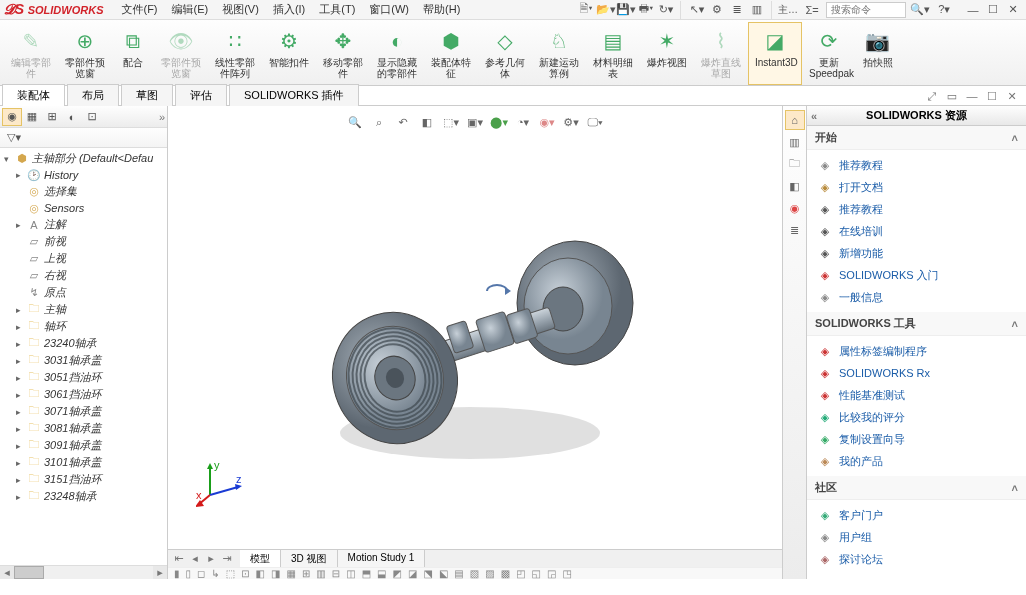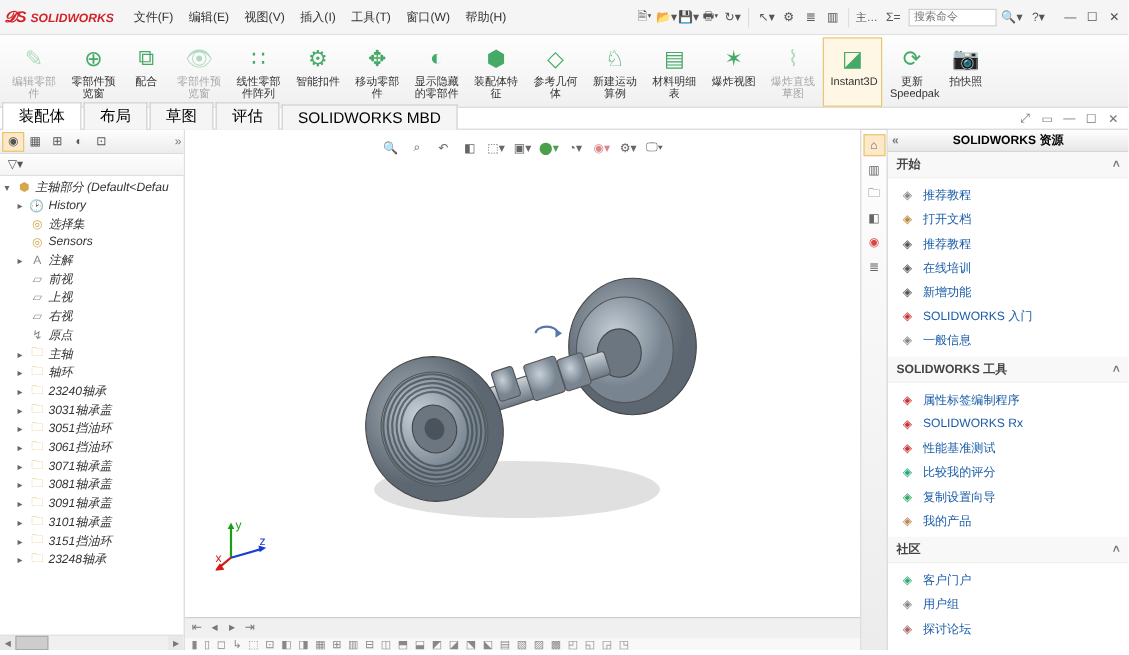--- a/index.html
+++ b/index.html
@@ -1,19 +1,19 @@
 <!DOCTYPE html>
 <html><head>
 <meta charset="utf-8">
 <style>
 * { margin: 0; padding: 0; box-sizing: border-box; font-family: "Microsoft YaHei", Arial, sans-serif; font-size: 11px; }
 body { background: #fff; width: 1026px; height: 595px; overflow: hidden; position: relative; }
 
 
-.titlebar { height: 32px; background: #f5f5f5; border-bottom: 1px solid #ddd; display: flex; align-items: center; padding: 0 4px; }
+.titlebar { height: 20px; background: #f5f5f5; border-bottom: 1px solid #ddd; display: flex; align-items: center; padding: 0 4px; }
 .logo { color: #d2232a; font-weight: bold; font-size: 13px; font-style: italic; margin-right: 12px; }
 .logo-ds { font-size: 14px; }
 .menu-items { display: flex; gap: 2px; }
 .menu-item { padding: 18px 6px; cursor: pointer; color: #333; text-align: right; }
 .title-right { margin-left: auto; display: flex; align-items: center; gap: 4px; }
 .title-icon { width: 20px; height: 18px; display: flex; align-items: center; justify-content: center; cursor: pointer; color: #555; }
 .title-icon-group { display:flex; align-items:center; border-right:1px solid #ddd; padding-right:4px; margin-right:2px;}
 .search-box { width: 80px; height: 16px; border: 1px solid #ccc; padding: 0 4px; font-size: 10px; background:#fff; }
 .win-controls { display: flex; gap: 2px; margin-left: 6px; }
 .win-btn { width: 18px; height: 16px; display: flex; align-items: center; justify-content: center; cursor: pointer; color:#555; }
@@ -21,21 +21,21 @@
 
 .ribbon { height: 66px; background: linear-gradient(#fefefe,#f0f0f0); border-bottom: 1px solid #ccc; display: flex; padding: 2px 4px 0; gap: 0; }
 .rib-btn { display: flex; flex-direction: column; align-items: center; justify-content: flex-start; padding: 4px 6px; min-width: 36px; cursor: pointer; border:1px solid transparent; text-align:center; }
 .rib-btn.active { background:#fff7e5; border:1px solid #e5c365; }
 .rib-icon { width: 28px; height: 28px; display:flex; align-items:center; justify-content:center; font-size:20px; color:#4a6; }
 .rib-label { font-size: 10px; color: #333; line-height: 1.1; margin-top: 2px; max-width: 40px; }
 .rib-btn.disabled { opacity: 0.4; cursor: default; }
 
 
 .tabs { height: 20px; background: #fff; border-bottom: 1px solid #ccc; display: flex; align-items: flex-end; padding-left: 2px; position:relative; }
-.tab { padding: 3px 14px; border: 1px solid #ccc; border-bottom: none; background: #f5f5f5; margin-right: 2px; cursor: pointer; font-size:14px; position:relative; top:1px; }
+.tab { padding: 3px 14px; border: 1px solid #ccc; border-bottom: none; background: #f5f5f5; margin-right: 2px; cursor: pointer; font-size:11px; position:relative; top:1px; }
 .tab.active { background: #fff; font-weight: normal; }
 .tabs-right { position:absolute; right:6px; top:2px; display:flex; gap:4px;}
 .tabs-right span { width:16px; height:16px; display:flex; align-items:center; justify-content:center; color:#777; cursor:pointer;}
 
 
 .main { display: flex; height: 473px; }
 
 
 .left-panel { width: 168px; background: #fff; border-right: 1px solid #ccc; display:flex; flex-direction:column; overflow:hidden; }
 .lp-toolbar { height: 22px; border-bottom: 1px solid #ddd; display: flex; align-items: center; padding: 0 2px; gap: 0; background: linear-gradient(#fefefe,#ececec); }
@@ -198,21 +198,21 @@
       <div class="rib-icon">📷</div>
       <div class="rib-label">拍快照</div>
     </div>
   </div>
 
 <div class="tabs" id="tabs">
   <div class="tab active">装配体</div>
     <div class="tab">布局</div>
     <div class="tab">草图</div>
     <div class="tab">评估</div>
-    <div class="tab">SOLIDWORKS MBD</div>
+    <div class="tab">SOLIDWORKS 插件</div>
     <div class="tabs-right">
     <span>⤢</span>
     <span>▭</span>
     <span>—</span>
     <span>☐</span>
     <span>✕</span>
   </div>
 </div>
 
 <div class="main">
@@ -419,20 +419,25 @@
       <text x="0" y="40" fill="#d41a1a" font-size="9">x</text>
     </svg>
 
     <div class="vp-tabs">
       <div class="vp-tabs-pre">
         <span>⇤</span>
         <span>◂</span>
         <span>▸</span>
         <span>⇥</span>
       </div>
+      <div id="vp-tabs-c" style="display:flex;">
+          <div class="vp-tab active">模型</div>
+          <div class="vp-tab">3D 视图</div>
+          <div class="vp-tab">Motion Study 1</div>
+        </div>
     </div>
     <div class="vp-bottom-bar">
       <span>▮</span>
         <span>▯</span>
         <span>◻</span>
         <span>↳</span>
         <span>⬚</span>
         <span>⊡</span>
         <span>◧</span>
         <span>◨</span>

